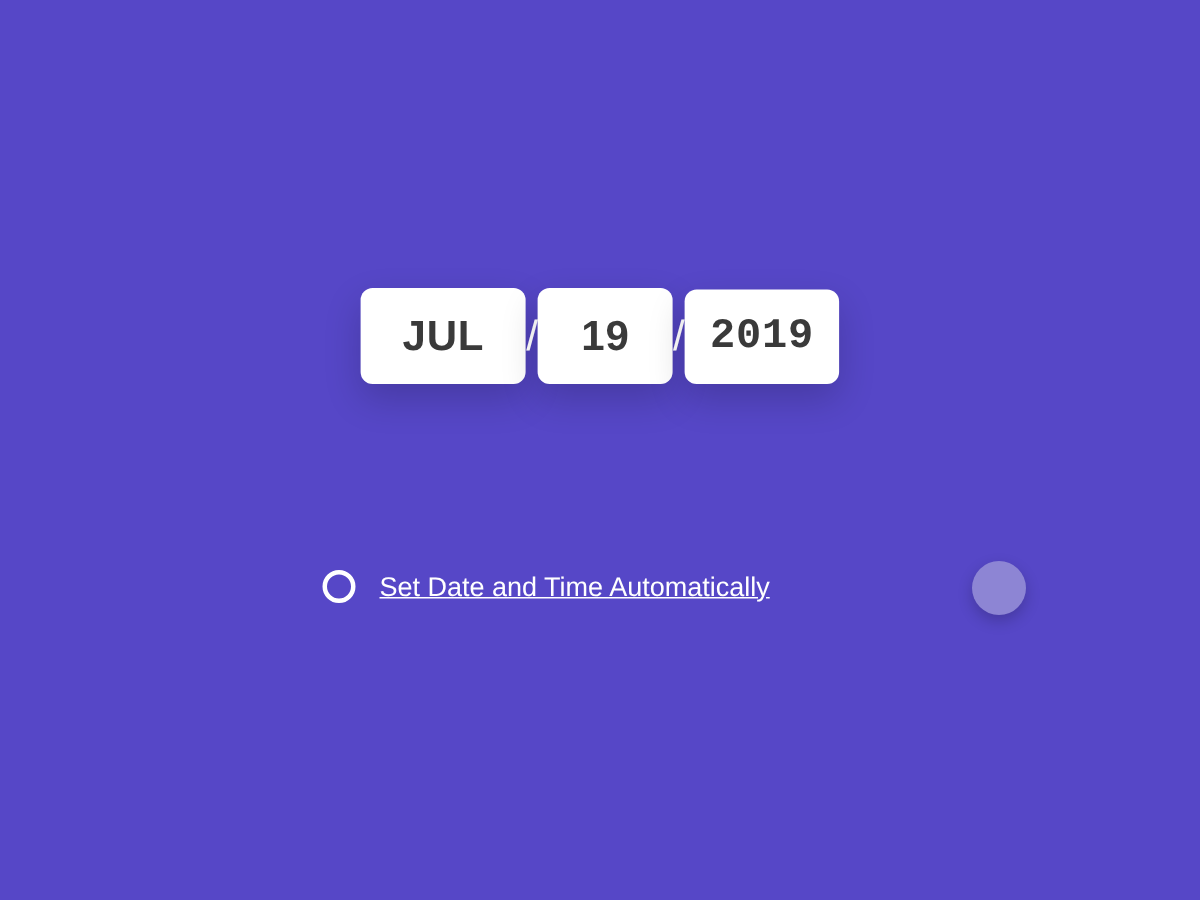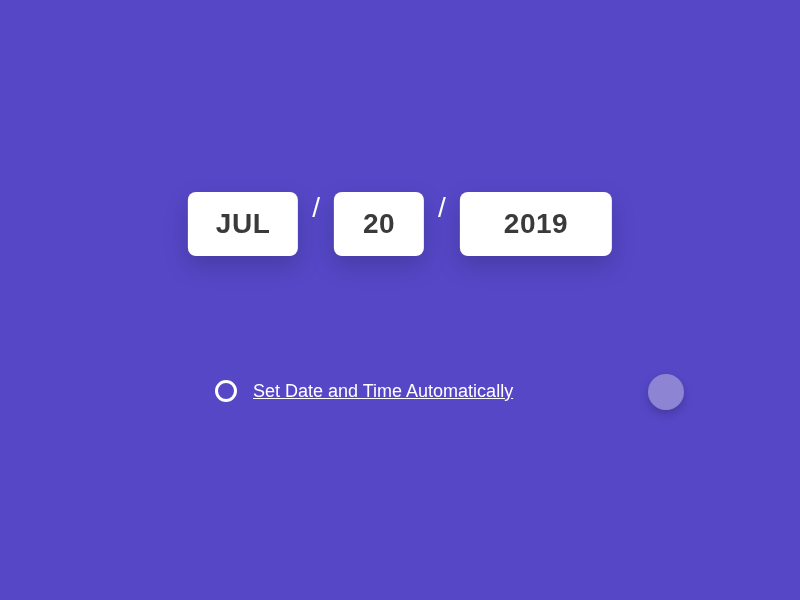--- a/index.html
+++ b/index.html
@@ -14,39 +14,40 @@
       font-family: -apple-system, BlinkMacSystemFont, "Segoe UI", Helvetica, Arial, sans-serif;
       position: relative;
       overflow: hidden;
     }
     .date-row {
       position: absolute;
       top: 192px;
       left: 50%;
       transform: translateX(-50%);
       display: flex;
-      gap: 14px;
+      align-items: center;
     }
     .date-box {
       background: #ffffff;
       border-radius: 8px;
       padding: 16px 24px;
       font-size: 28px;
       font-weight: 700;
       color: #3a3a3a;
       letter-spacing: 0.5px;
       box-shadow: 0 10px 24px rgba(0,0,0,0.18);
       min-width: 90px;
       text-align: center;
     }
     .date-box.month {
       padding: 16px 28px;
     }
     .date-box.year {
-      padding: 16px 44px;
+      padding: 16px 17px;
+      font-family: Liberation Mono, monospace;
     }
     .slash {
       color: #ffffff;
       font-size: 28px;
       font-weight: 300;
     }
     .toggle-row {
       position: absolute;
       top: 380px;
       left: 215px;
@@ -77,21 +78,21 @@
       border-radius: 50%;
       box-shadow: 0 4px 10px rgba(0,0,0,0.2);
     }
   </style>
 </head>
 <body>
 
 <div class="date-row">
   <div class="date-box month">JUL</div>
   <span class="slash">/</span>
-  <div class="date-box">20</div>
+  <div class="date-box">19</div>
   <span class="slash">/</span>
   <div class="date-box year">2019</div>
 </div>
 
 <div class="toggle-row">
   <span class="radio-icon"></span>
   <span class="toggle-label">Set Date and Time Automatically</span>
 </div>
 
 <div class="knob"></div>

